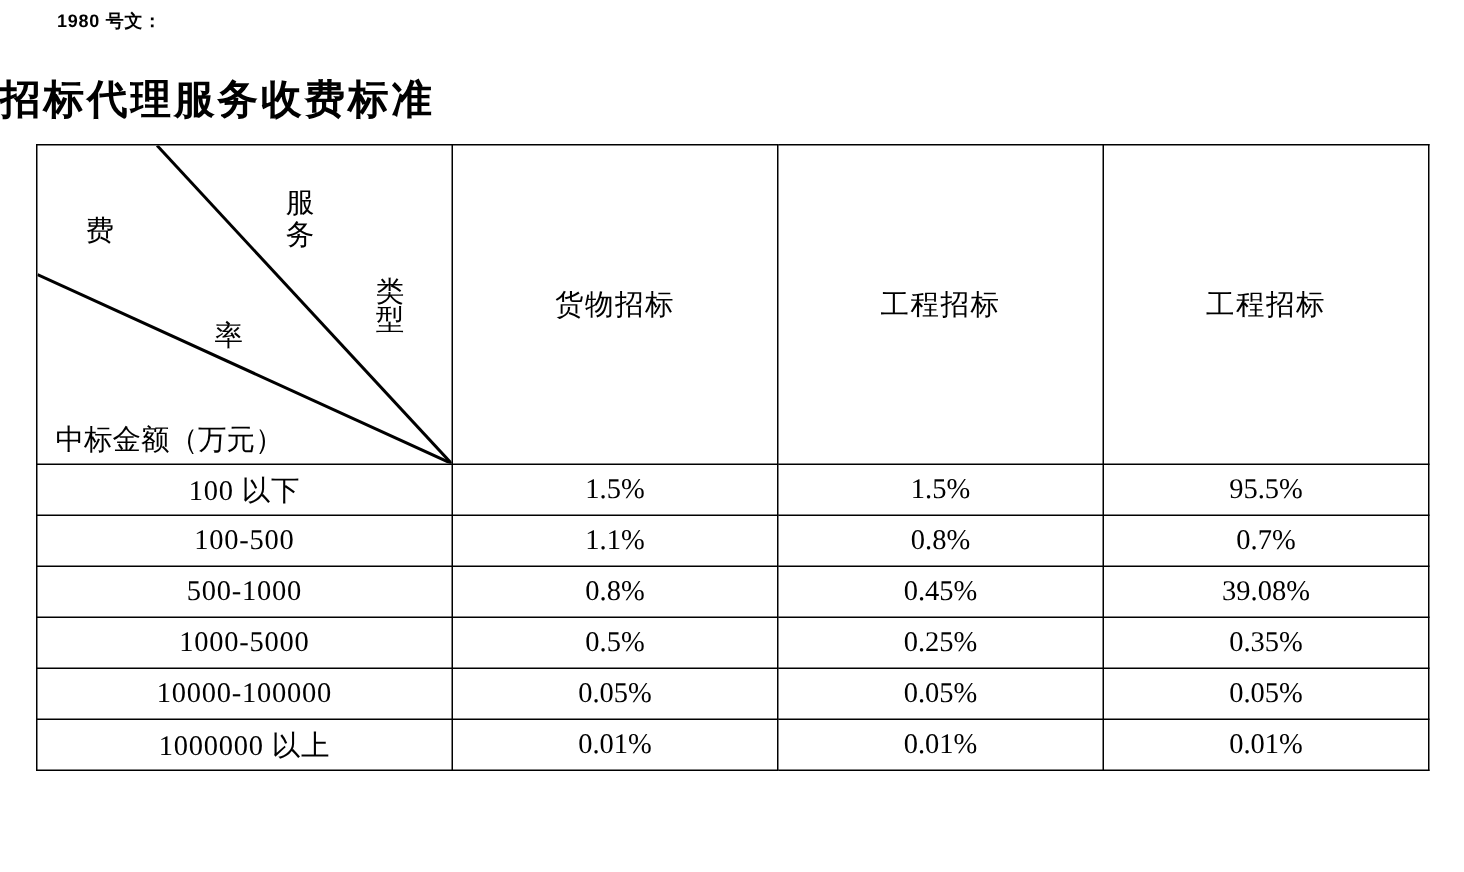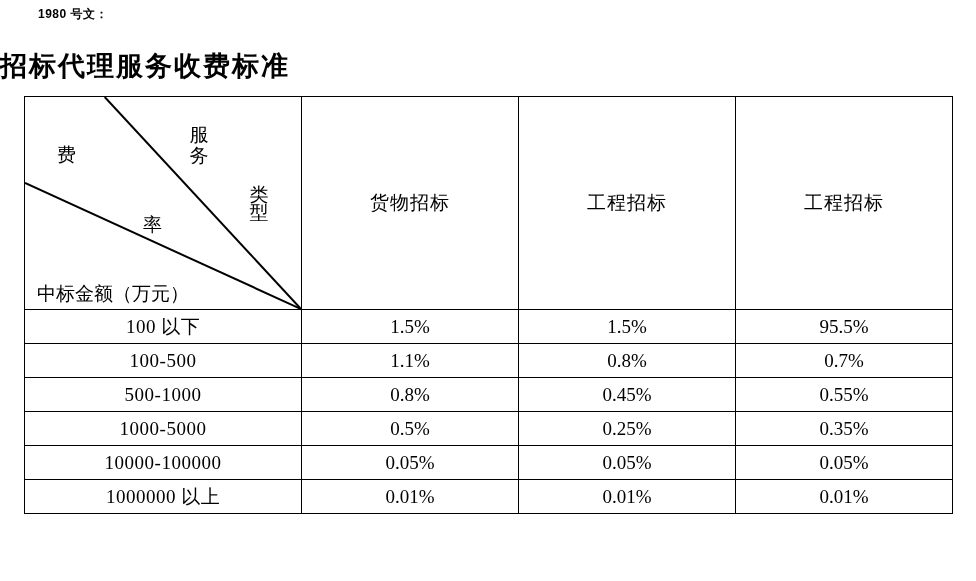--- a/index.html
+++ b/index.html
@@ -142,21 +142,21 @@
       <tr>
         <td class="row-label">100-500</td>
         <td class="row-value">1.1%</td>
         <td class="row-value">0.8%</td>
         <td class="row-value">0.7%</td>
       </tr>
       <tr>
         <td class="row-label">500-1000</td>
         <td class="row-value">0.8%</td>
         <td class="row-value">0.45%</td>
-        <td class="row-value">0.55%</td>
+        <td class="row-value">39.08%</td>
       </tr>
       <tr>
         <td class="row-label">1000-5000</td>
         <td class="row-value">0.5%</td>
         <td class="row-value">0.25%</td>
         <td class="row-value">0.35%</td>
       </tr>
       <tr>
         <td class="row-label">10000-100000</td>
         <td class="row-value">0.05%</td>

